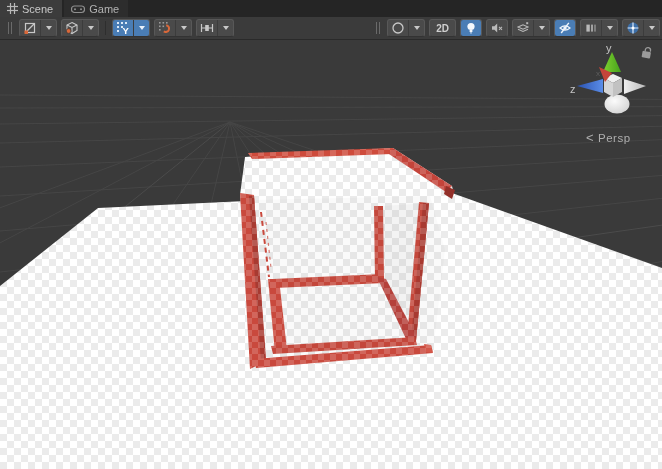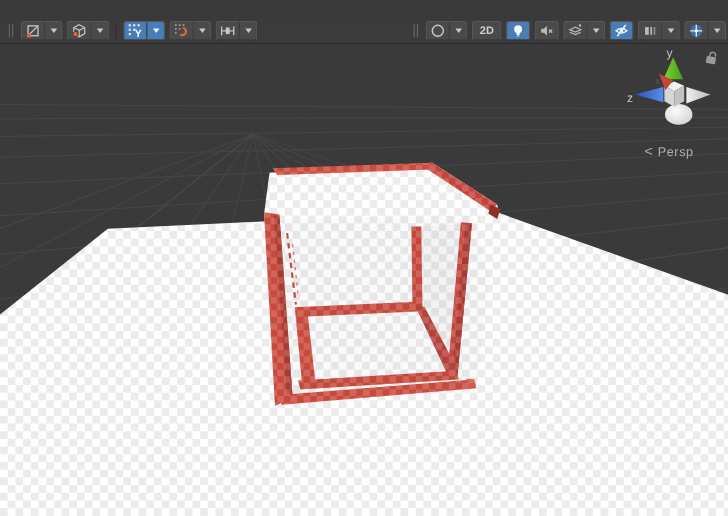--- a/index.html
+++ b/index.html
@@ -49,20 +49,41 @@
   .lbl2d{font-size:10px;font-weight:bold;color:#cfcfcf;padding:0 3px;}
   
   .viewport{position:absolute;left:0;top:40px;width:662px;height:429px;}
   svg text{font-family:"Liberation Sans","DejaVu Sans",sans-serif;}
 </style>
 </head>
 <body>
 
 <div class="app">
 
+  <div class="tabbar">
+    <div class="tab active">
+      <svg width="11" height="11" viewBox="0 0 11 11">
+        <g stroke="#b9b9b9" stroke-width="1.2">
+          <line x1="3.5" y1="0" x2="3.5" y2="11"></line>
+            <line x1="7.5" y1="0" x2="7.5" y2="11"></line>
+          <line x1="0" y1="3.5" x2="11" y2="3.5"></line>
+            <line x1="0" y1="7.5" x2="11" y2="7.5"></line>
+        </g>
+      </svg>
+      <span>Scene</span>
+    </div>
+    <div class="tab inactive">
+      <svg width="14" height="10" viewBox="0 0 14 10">
+        <rect x="0.5" y="2" width="13" height="6.5" rx="3" fill="none" stroke="#8f8f8f" stroke-width="1.2"></rect>
+        <circle cx="4" cy="5.2" r="1" fill="#8f8f8f"></circle>
+          <circle cx="10" cy="5.2" r="1" fill="#8f8f8f"></circle>
+      </svg>
+      <span>Game</span>
+    </div>
+  </div>
 
   <div class="toolbar">
 
     <div class="tgroup left">
       <div class="handle">
           <i></i>
           <i></i>
         </div>
 
       <div class="pill">

